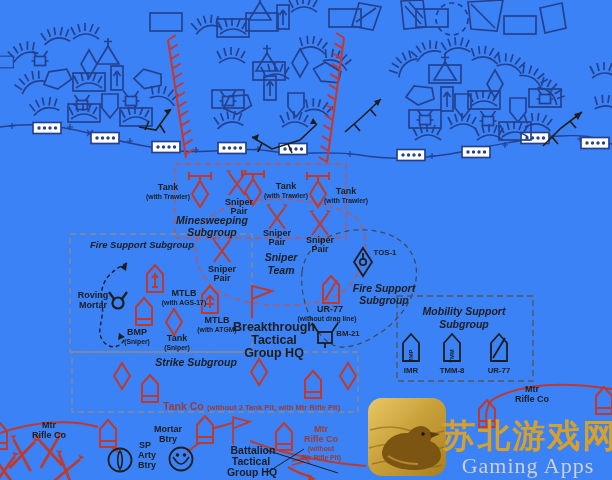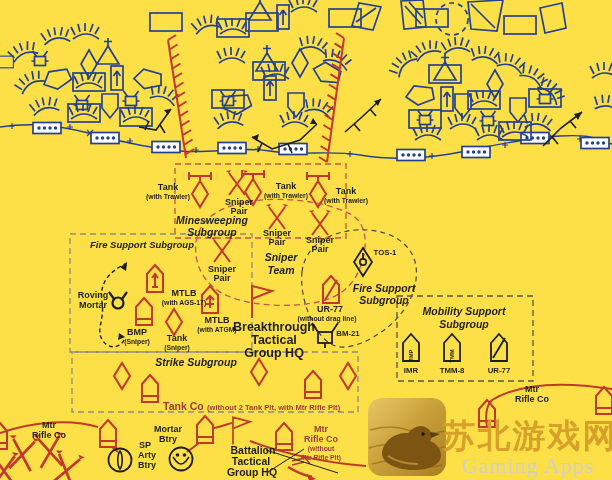--- a/index.html
+++ b/index.html
@@ -1,16 +1,16 @@
 <!DOCTYPE html>
 <html><head>
 <meta charset="utf-8">
 <style>
   html,body{margin:0;padding:0;background:#fff;}
-  .stage{position:relative;width:612px;height:480px;background:#fde047;overflow:hidden;
+  .stage{position:relative;width:612px;height:480px;background:#3b82f6;overflow:hidden;
          font-family:"Liberation Sans",sans-serif;}
   svg{position:absolute;left:0;top:0;}
   text{text-anchor:middle;}
   .t-black{fill:#1d1d1d;}
   .t-red{fill:#9c3b33;}
   .t-unit{font-weight:bold;font-size:9px;}
   .t-sub{font-weight:bold;font-size:6.8px;}
   .t-group{font-weight:bold;font-style:italic;font-size:10.5px;}
   .t-group-sm{font-weight:bold;font-style:italic;font-size:9.5px;}
   .t-hq{font-weight:bold;font-size:12.5px;}

